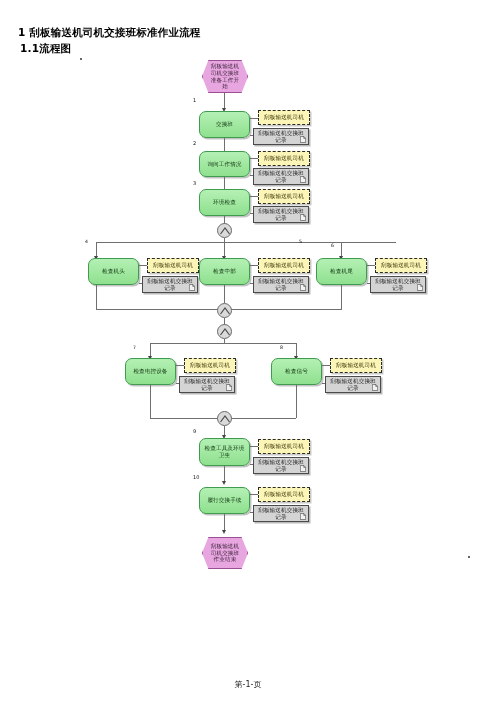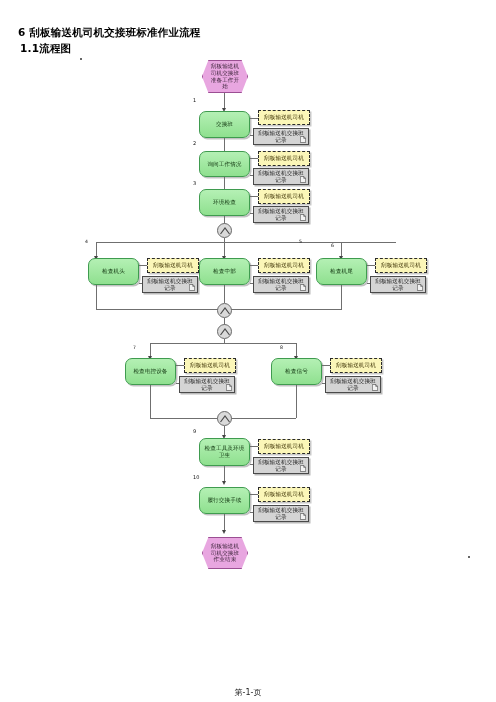--- a/index.html
+++ b/index.html
@@ -18,21 +18,21 @@
   .h-sub{
     position:absolute;left:20px;top:42px;
     font-size:10.5px;font-weight:bold;letter-spacing:0.2px;white-space:nowrap;
   }
   .dot-a{position:absolute;left:80px;top:58px;width:2px;height:2px;background:#333;border-radius:50%;}
   .dot-b{position:absolute;left:468px;top:556px;width:2px;height:2px;background:#333;border-radius:50%;}
 
   
   .footer{
     position:absolute;left:0;top:679px;width:496px;text-align:center;
-    font-size:8px;color:#222;margin-top:8px;
+    font-size:8px;color:#222;
   }
 
   
   .node{
     position:absolute;box-sizing:border-box;
     display:flex;align-items:center;justify-content:center;text-align:center;
     font-size:5.6px;line-height:1.25;letter-spacing:0.1px;
     padding:1px 2px;word-break:break-all;
   }
 
@@ -97,21 +97,21 @@
   .lnv{width:1px;}
   .lnh{height:1px;}
   .arrow{position:absolute;width:0;height:0;}
   .arrow.down{border-left:2.6px solid transparent;border-right:2.6px solid transparent;border-top:4px solid #444;}
 </style>
 </head>
 <body>
 
 <div id="page">
 
-  <div class="h-title">6  刮板输送机司机交接班标准作业流程</div>
+  <div class="h-title">1  刮板输送机司机交接班标准作业流程</div>
   <div class="h-sub">1.1流程图</div>
   <div class="dot-a"></div>
   <div class="dot-b"></div>
 
   <div class="node hex" style="left:202px;top:60px;width:46px;height:33px;">
     <span class="inner">刮板输送机司机交接班准备工作开始</span>
   </div>
 
   <div class="ln lnv" style="left:224px;top:93px;height:17px;"></div>
   <div class="arrow down" style="left:221.5px;top:108px;"></div>

